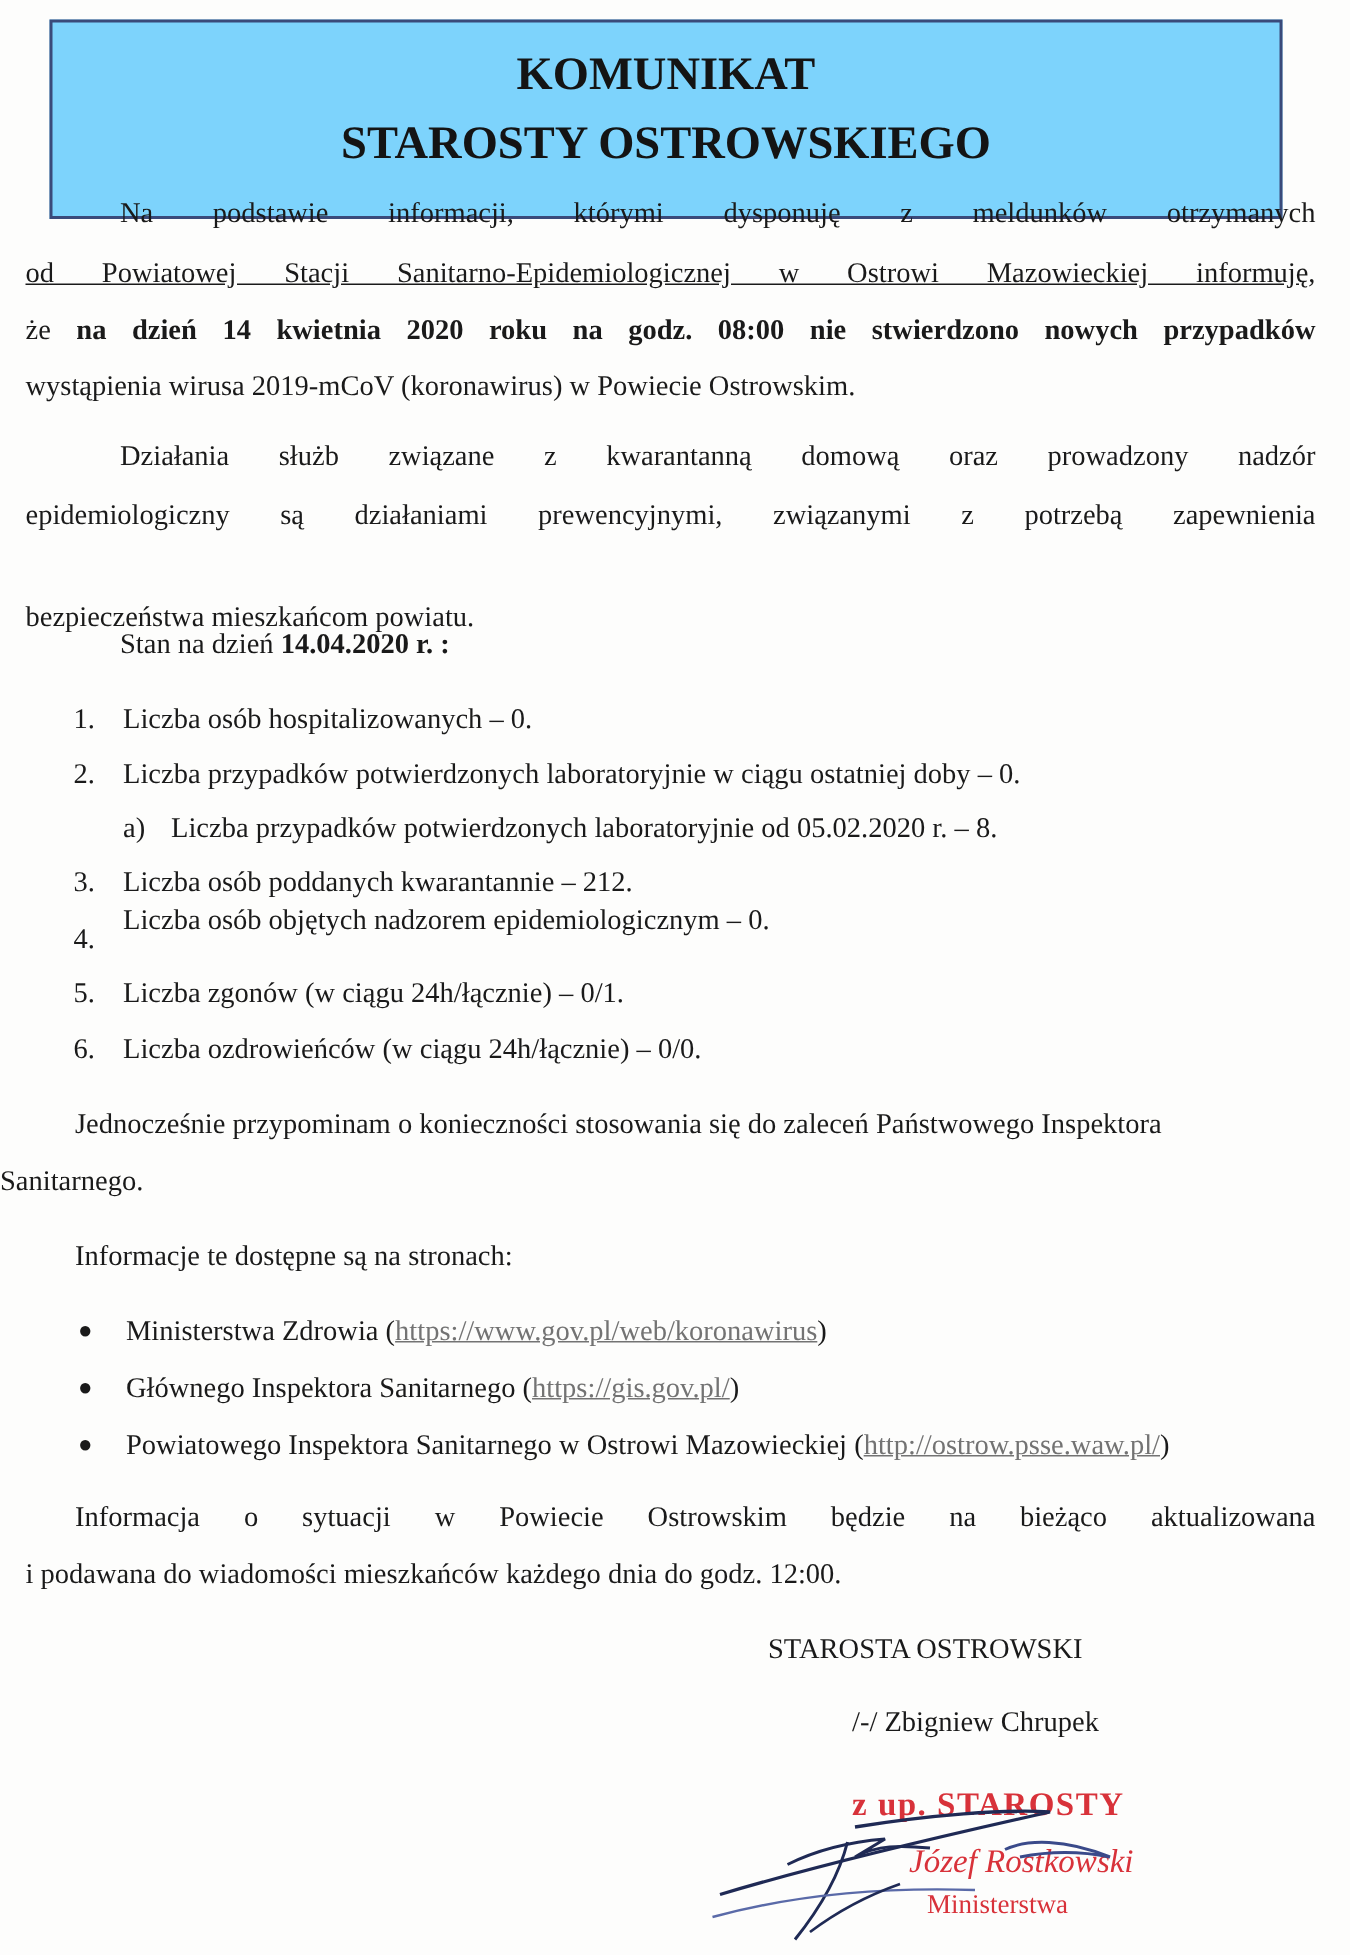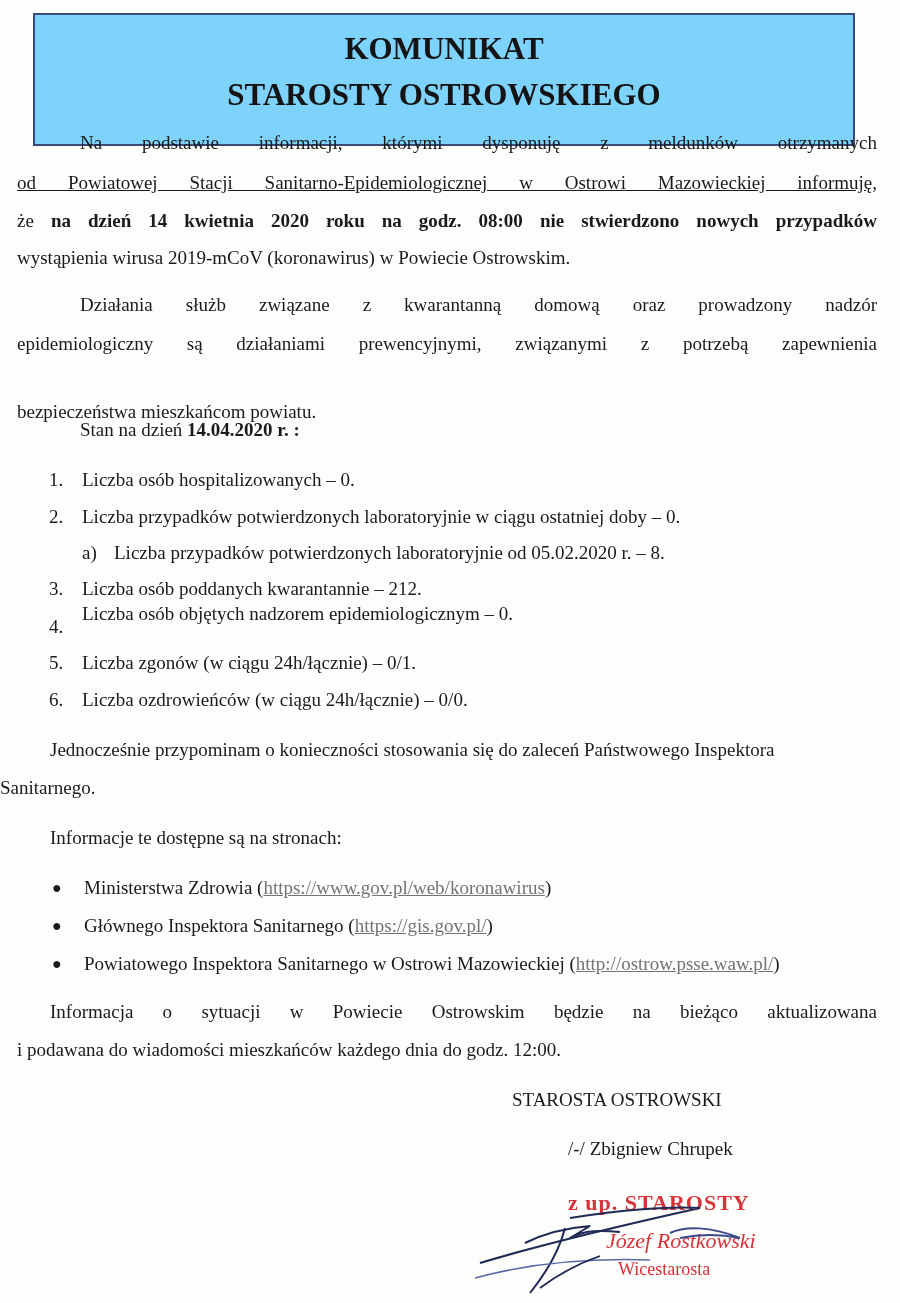--- a/index.html
+++ b/index.html
@@ -100,21 +100,21 @@
 </div>
 
 <div class="line just" style="left:50px; top:1001px; width:827px;">Informacja o sytuacji w Powiecie Ostrowskim będzie na bieżąco aktualizowana</div>
 <div class="line" style="left:17px; top:1039px;">i podawana do wiadomości mieszkańców każdego dnia do godz. 12:00.</div>
 
 <div class="line" style="left:512px; top:1089px;">STAROSTA OSTROWSKI</div>
 <div class="line" style="left:568px; top:1138px;">/-/ Zbigniew Chrupek</div>
 
 <div class="sig-stamp-title">z up. STAROSTY</div>
 <div class="sig-stamp-name">Józef Rostkowski</div>
-<div class="sig-stamp-role">Wicestarosta</div>
+<div class="sig-stamp-role">Ministerstwa</div>
 
 <svg class="signature" width="330" height="110" viewBox="0 0 330 110">
   <path d="M10 75 C 60 60, 140 40, 230 20 C 200 18, 150 22, 100 30" fill="none" stroke="#1f2a55" stroke-width="2.2"></path>
   <path d="M55 55 C 75 45, 95 40, 120 38 L 100 50 C 115 42, 130 42, 150 44" fill="none" stroke="#1f2a55" stroke-width="2"></path>
   <path d="M95 40 C 90 60, 80 80, 60 105" fill="none" stroke="#1f2a55" stroke-width="2"></path>
   <path d="M200 45 C 215 38, 240 38, 270 50 C 250 46, 230 46, 210 50" fill="none" stroke="#3a4a8a" stroke-width="2"></path>
   <path d="M5 90 C 60 75, 120 70, 180 72" fill="none" stroke="#5a6aa8" stroke-width="1.6"></path>
   <path d="M70 100 C 90 85, 110 75, 130 68" fill="none" stroke="#1f2a55" stroke-width="1.8"></path>
 </svg>
 

